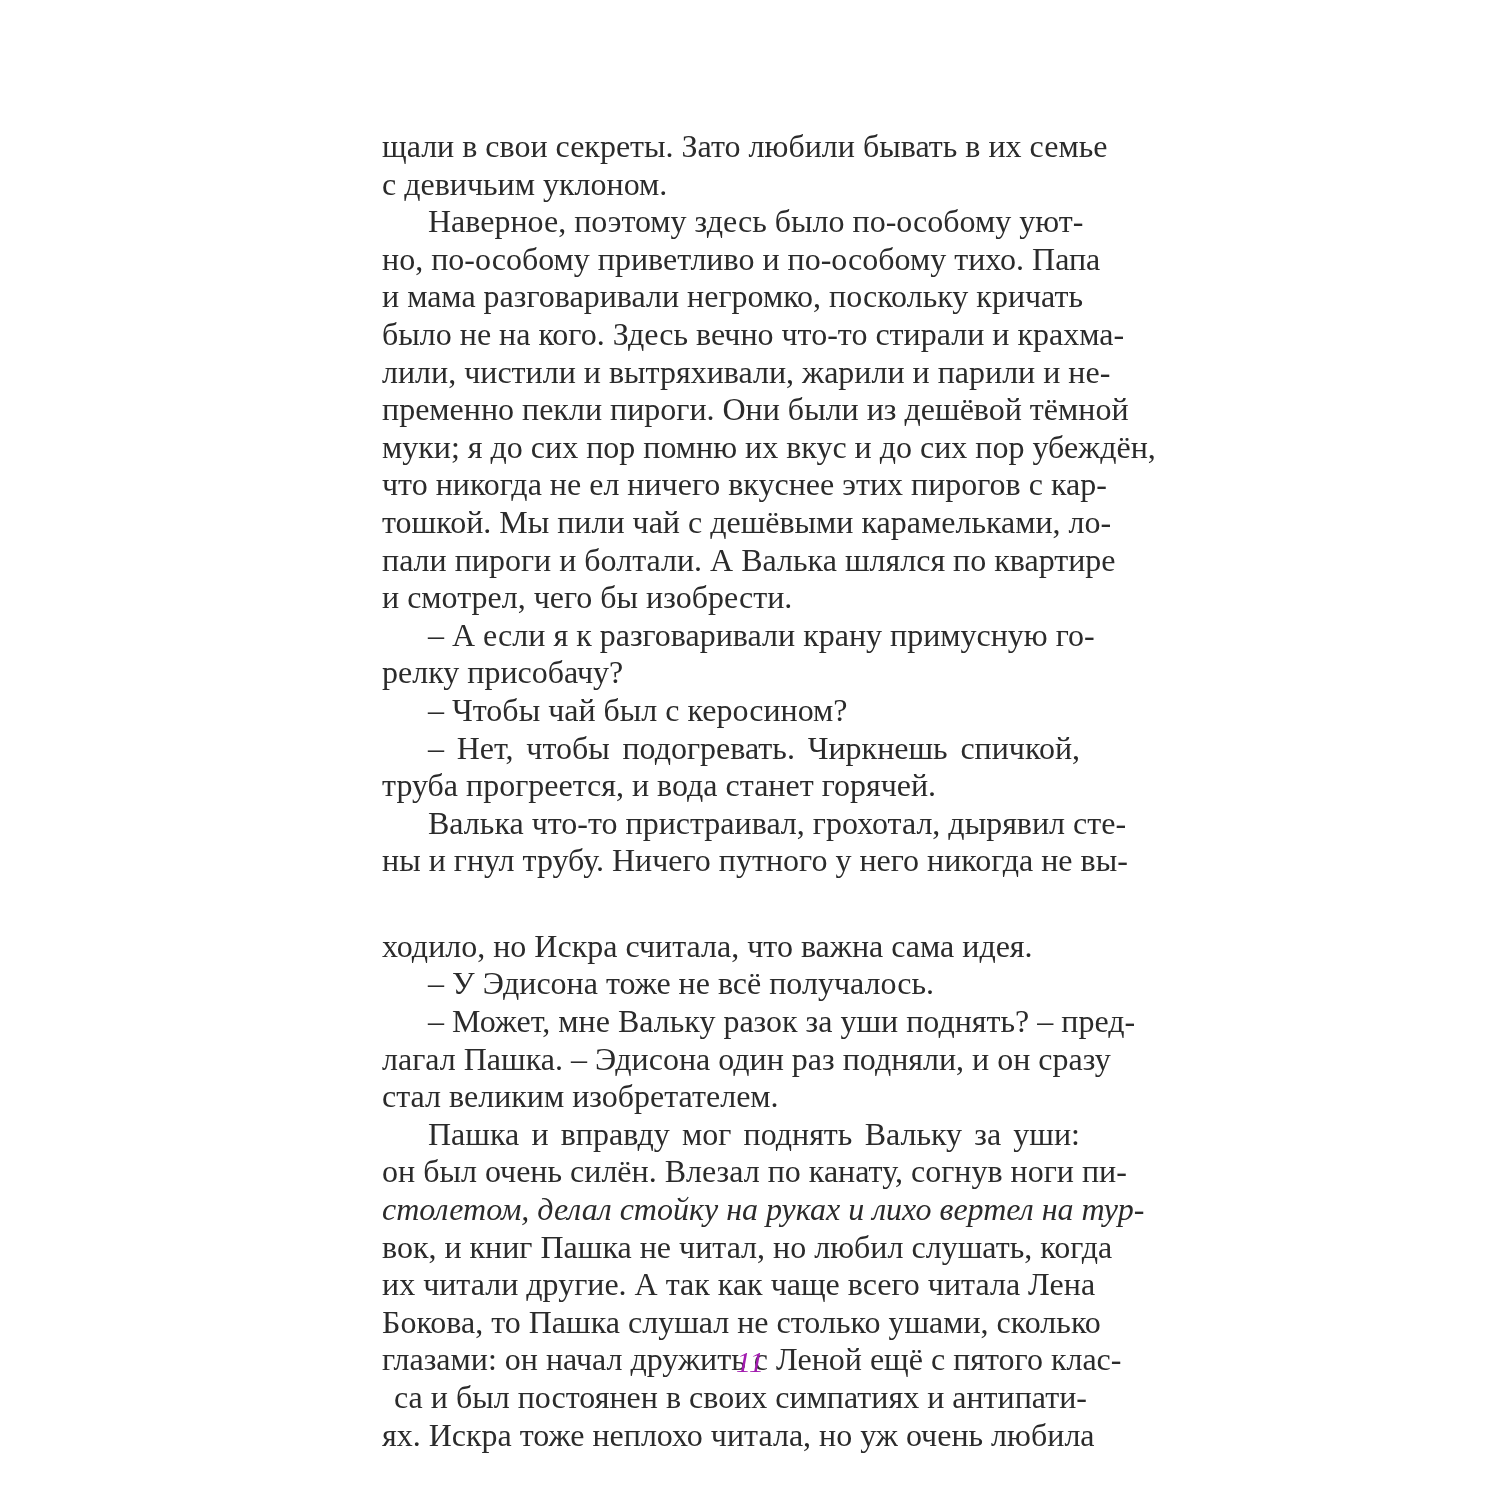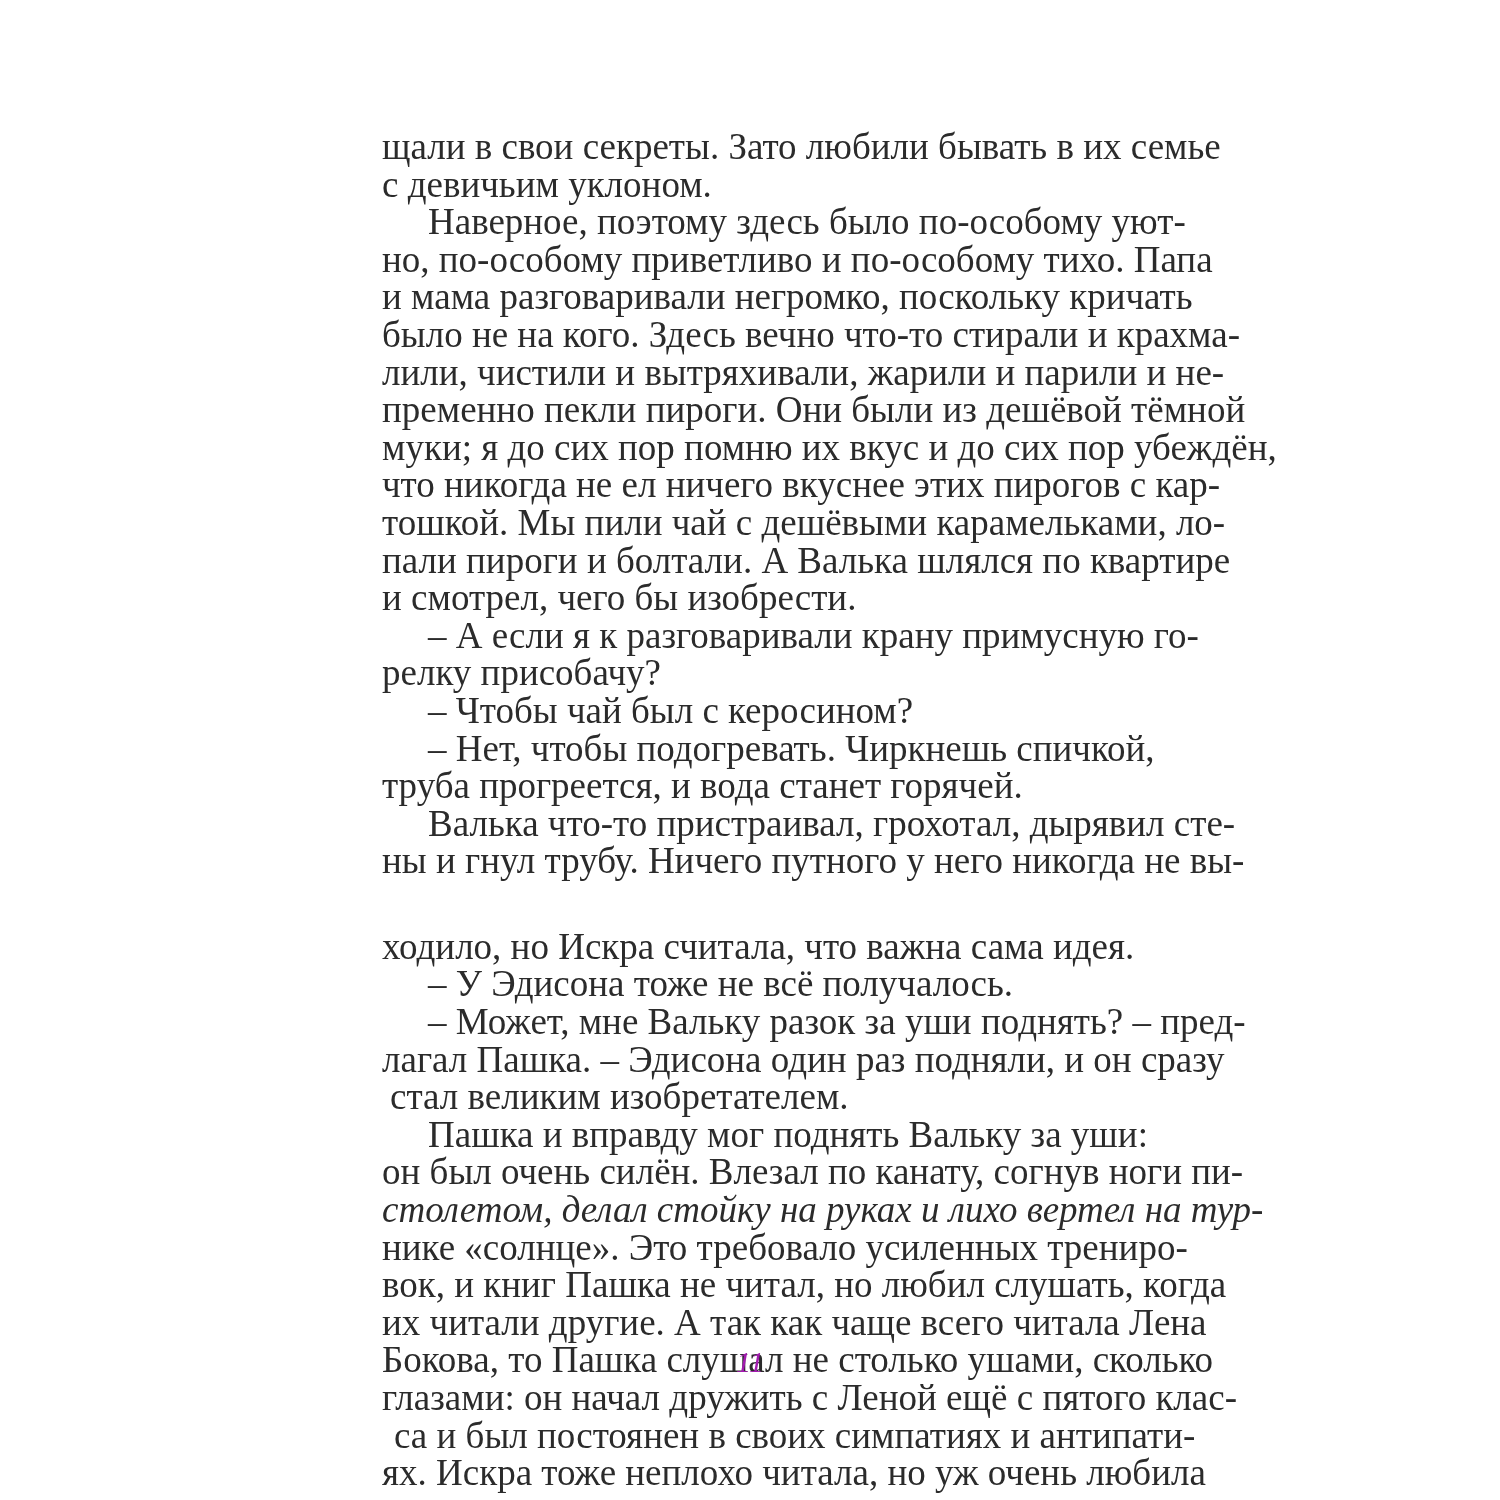--- a/index.html
+++ b/index.html
@@ -3,21 +3,21 @@
 <meta charset="utf-8">
 <style>
   html, body { margin: 0; padding: 0; background: #ffffff; }
   body { width: 1500px; height: 1500px; position: relative; overflow: hidden; }
   .page {
     position: absolute;
     left: 382px;
     top: 128px;
     width: 698px;
     font-family: "Liberation Serif", "DejaVu Serif", serif;
-    font-size: 37px;
+    font-size: 32px;
     line-height: 37.6px;
     color: #2b2b2b;
   }
   .line {
     display: block;
     white-space: nowrap;
     text-align: justify;
     text-align-last: justify;
     height: 37.6px;
   }
@@ -57,25 +57,24 @@
     <span class="line last" style="display: block;">релку присобачу?</span>
     <span class="line indent last" style="display: block;">– Чтобы чай был с керосином?</span>
     <span class="line indent" style="display: block;">– Нет, чтобы подогревать. Чиркнешь спичкой,</span>
     <span class="line last" style="display: block;">труба прогреется, и вода станет горячей.</span>
     <span class="line indent" style="display: block;">Валька что-то пристраивал, грохотал, дырявил сте-</span>
     <span class="line" style="display: block;">ны и гнул трубу. Ничего путного у него никогда не вы-</span>
     <span class="line last" style="display: block; margin-top: 48px;">ходило, но Искра считала, что важна сама идея.</span>
     <span class="line indent last" style="display: block;">– У Эдисона тоже не всё получалось.</span>
     <span class="line indent" style="display: block;">– Может, мне Вальку разок за уши поднять? – пред-</span>
     <span class="line" style="display: block;">лагал Пашка. – Эдисона один раз подняли, и он сразу</span>
-    <span class="line last" style="display: block; margin-left: 8px;">стал великим изобретателем.</span>
+    <span class="line last" style="display: block;">стал великим изобретателем.</span>
     <span class="line indent" style="display: block;">Пашка и вправду мог поднять Вальку за уши:</span>
     <span class="line" style="display: block;">он был очень силён. Влезал по канату, согнув ноги пи-</span>
     <span class="line" style="display: block; font-style: italic;">столетом, делал стойку на руках и лихо вертел на тур-</span>
-    <span class="line" style="display: block;">нике «солнце». Это требовало усиленных трениро-</span>
     <span class="line" style="display: block;">вок, и книг Пашка не читал, но любил слушать, когда</span>
     <span class="line" style="display: block;">их читали другие. А так как чаще всего читала Лена</span>
     <span class="line" style="display: block;">Бокова, то Пашка слушал не столько ушами, сколько</span>
     <span class="line" style="display: block;">глазами: он начал дружить с Леной ещё с пятого клас-</span>
     <span class="line" style="display: block; margin-left: 12px;">са и был постоянен в своих симпатиях и антипати-</span>
     <span class="line" style="display: block;">ях. Искра тоже неплохо читала, но уж очень любила</span>
   </div>
 <div class="page-number">11</div>
 
 </body></html>

